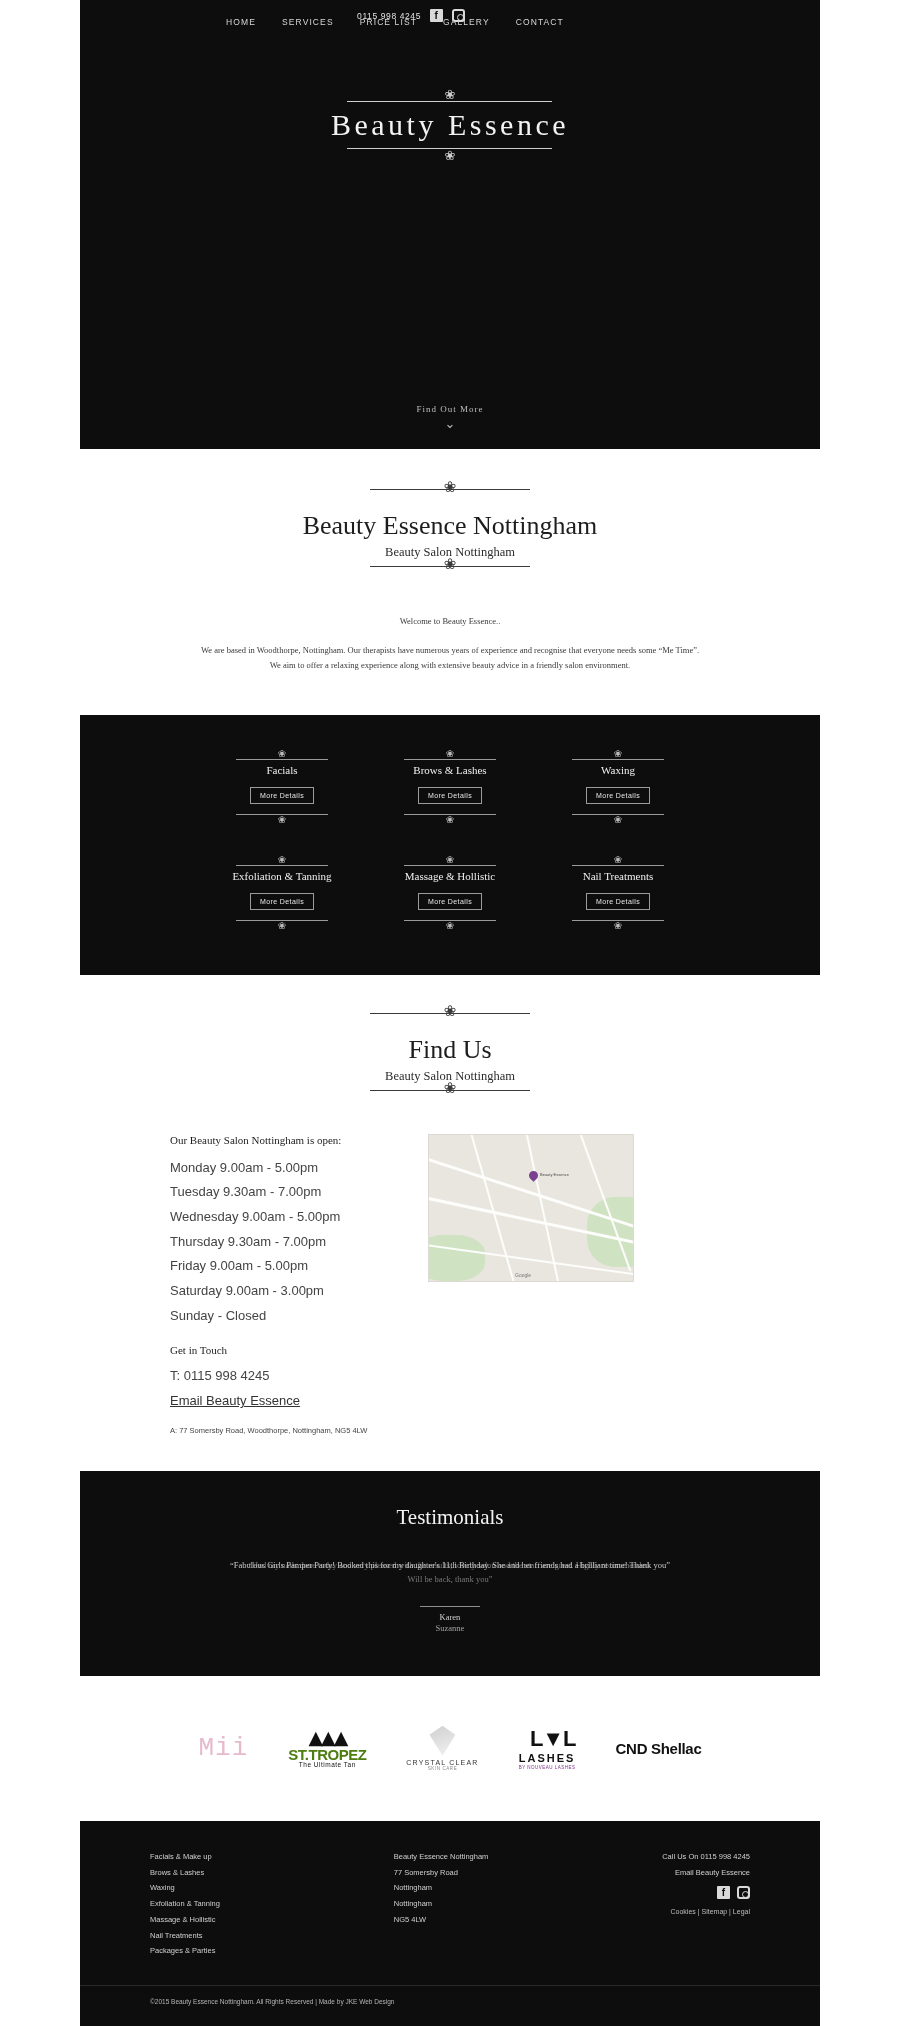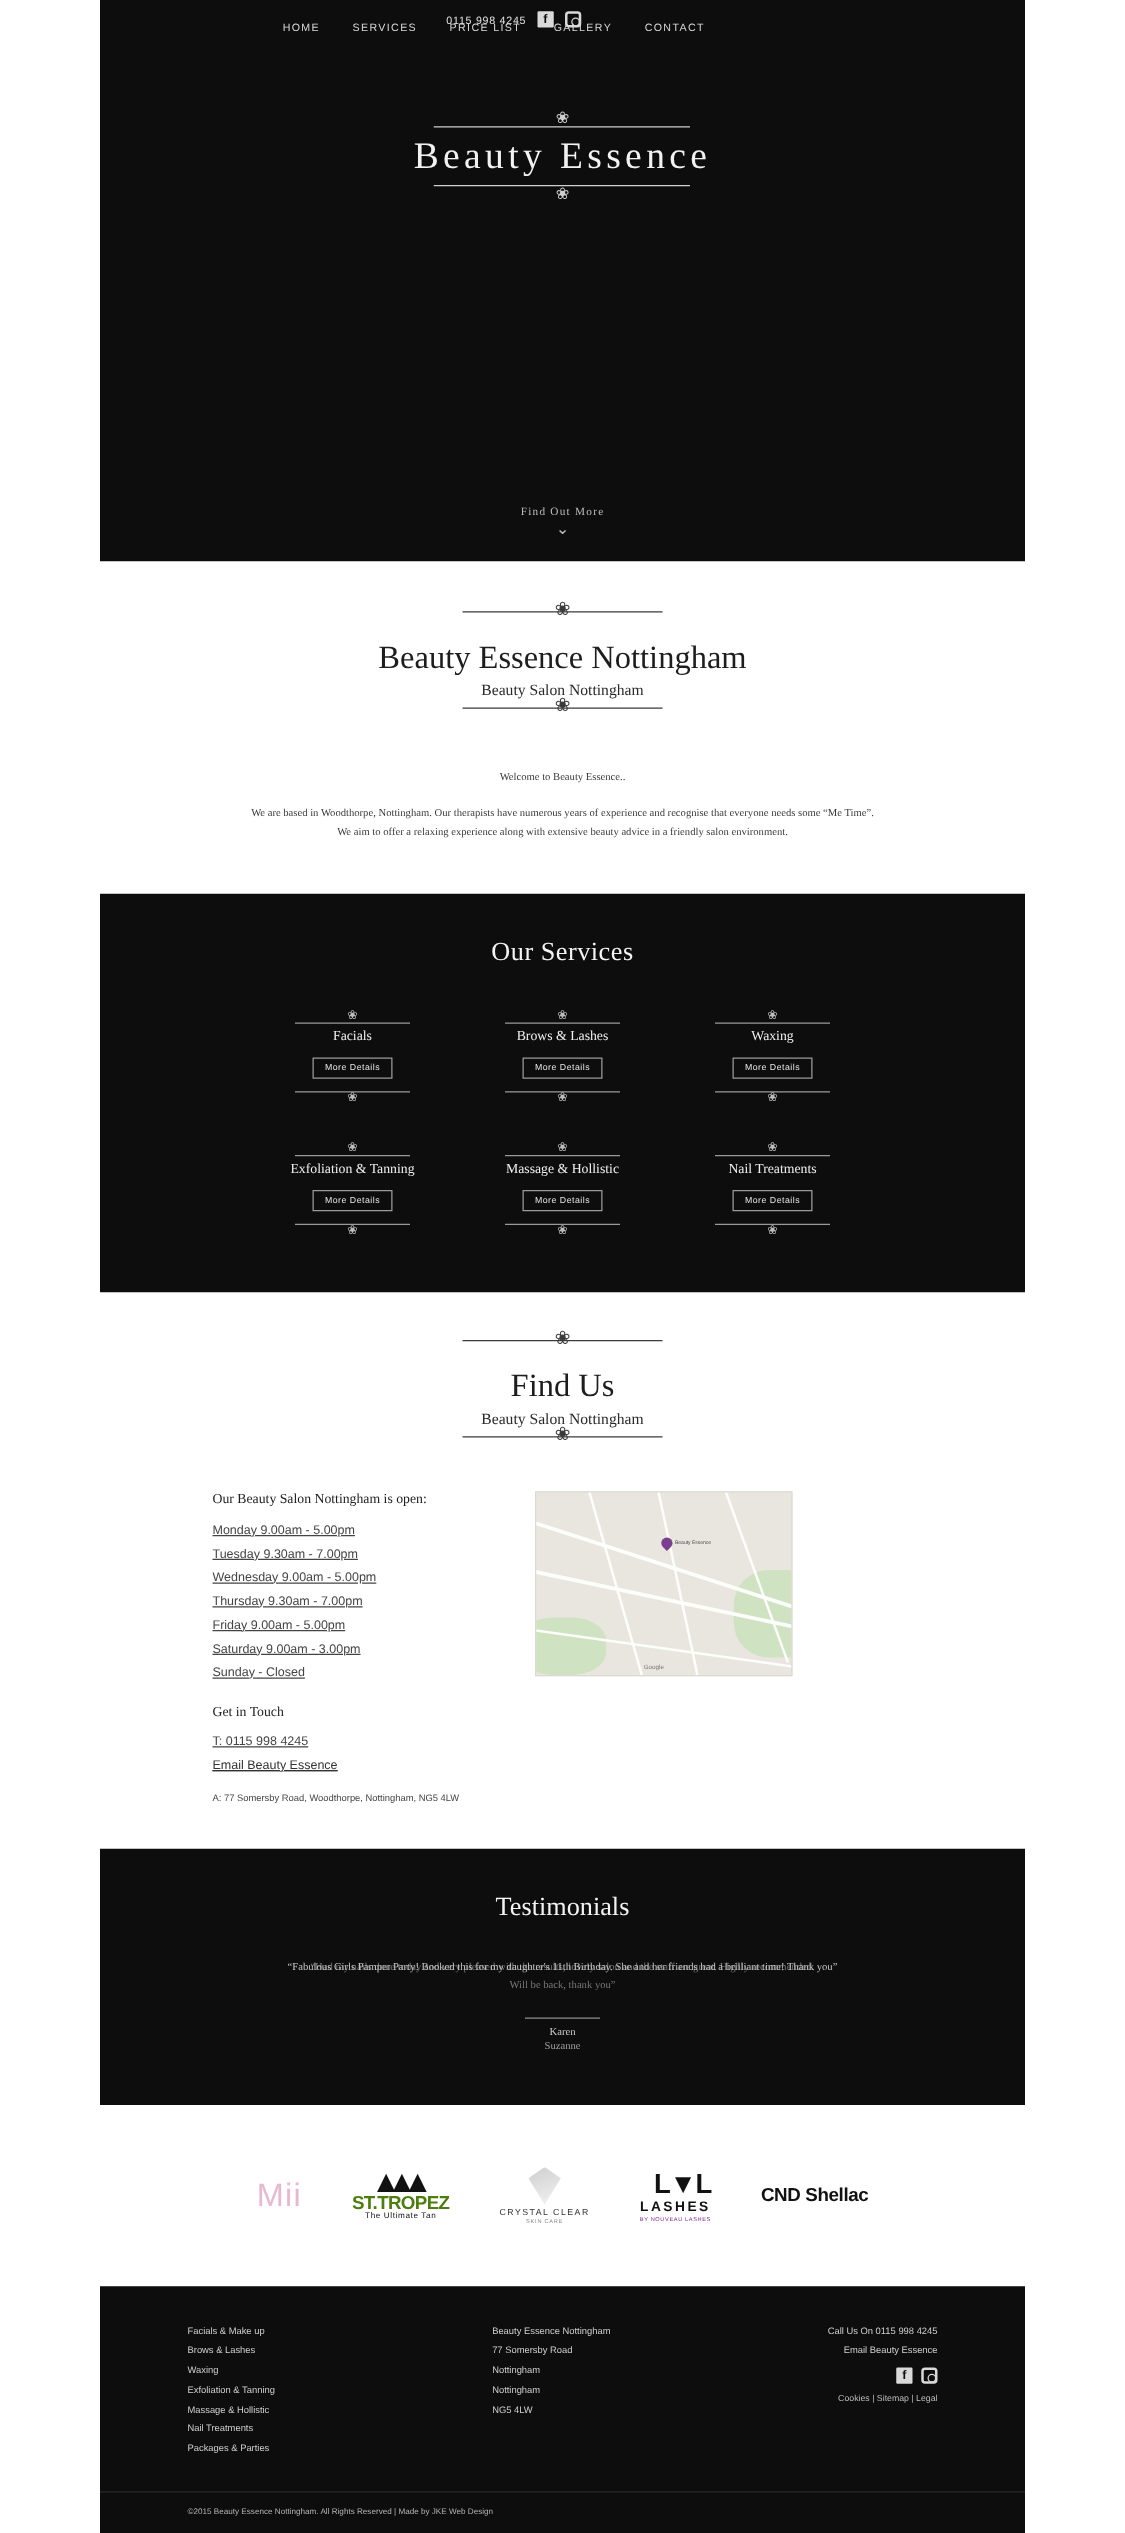--- a/index.html
+++ b/index.html
@@ -175,21 +175,21 @@
     width: 560px; margin: 24px auto 0;
     display: flex; gap: 28px; align-items: flex-start;
   }
   .findus-left { width: 230px; }
   .findus-left h3 {
     font-family: "Liberation Serif", serif;
     font-weight: normal; font-size: 11px; color: #1d1d1d; margin-bottom: 10px;
   }
   .hours-line, .contact-line {
     font-family: "Liberation Sans", sans-serif;
-    font-size: 10px; color: #444; line-height: 1.9; text-decoration: underline;
+    font-size: 13px; color: #444; line-height: 1.9;
   }
   .findus-left h4 {
     font-family: "Liberation Serif", serif;
     font-weight: normal; font-size: 11px; color: #1d1d1d; margin: 16px 0 8px;
   }
   .findus-left a { color: #333; }
   .addr-line {
     font-family: "Liberation Sans", sans-serif;
     font-size: 7.5px; color: #444; margin-top: 12px;
   }
@@ -243,21 +243,21 @@
   }
   .author.second { top: 11px; opacity: .75; }
 
   
   .brands {
     background: #fff; height: 145px;
     display: flex; align-items: center; justify-content: center; gap: 40px;
   }
   .brand { text-align: center; font-family: "Liberation Sans", sans-serif; }
   .brand-mii {
-    font-family: Liberation Sans, sans-serif;
+    font-family: Liberation Mono, monospace;
     font-size: 26px; color: #e7b9cd; letter-spacing: 1px;
   }
   .brand-st { line-height: 1; }
   .brand-st .fan {
     font-family: "DejaVu Sans", sans-serif; font-size: 19px; color: #111; letter-spacing: -2px;
   }
   .brand-st .nm { font-size: 15px; font-weight: bold; color: #4d7c0f; letter-spacing: -.5px; }
   .brand-st .tag { font-size: 6.5px; color: #111; letter-spacing: .5px; }
   .brand-cc .dia {
     width: 26px; height: 30px; margin: 0 auto 3px;
@@ -342,21 +342,20 @@
       <div class="orn-mark flourish">❀</div>
     </div>
     <div class="intro-body">
       <p class="lead">Welcome to Beauty Essence..</p>
       <p>We are based in Woodthorpe, Nottingham. Our therapists have numerous years of experience and recognise that everyone needs some “Me Time”.</p>
       <p>We aim to offer a relaxing experience along with extensive beauty advice in a friendly salon environment.</p>
     </div>
   </section>
 
   <section class="services">
-    <h2>Our Services</h2>
     <div class="svc-grid">
 
       <div class="svc-card">
         <div class="svc-orn-mark flourish tiny">❀</div>
         <div class="svc-orn-line"></div>
         <div class="svc-name">Facials</div>
         <button class="btn-more">More Details</button>
         <div class="svc-bottom-orn">
           <div class="svc-orn-line"></div>
           <div class="svc-orn-mark flourish tiny">❀</div>

